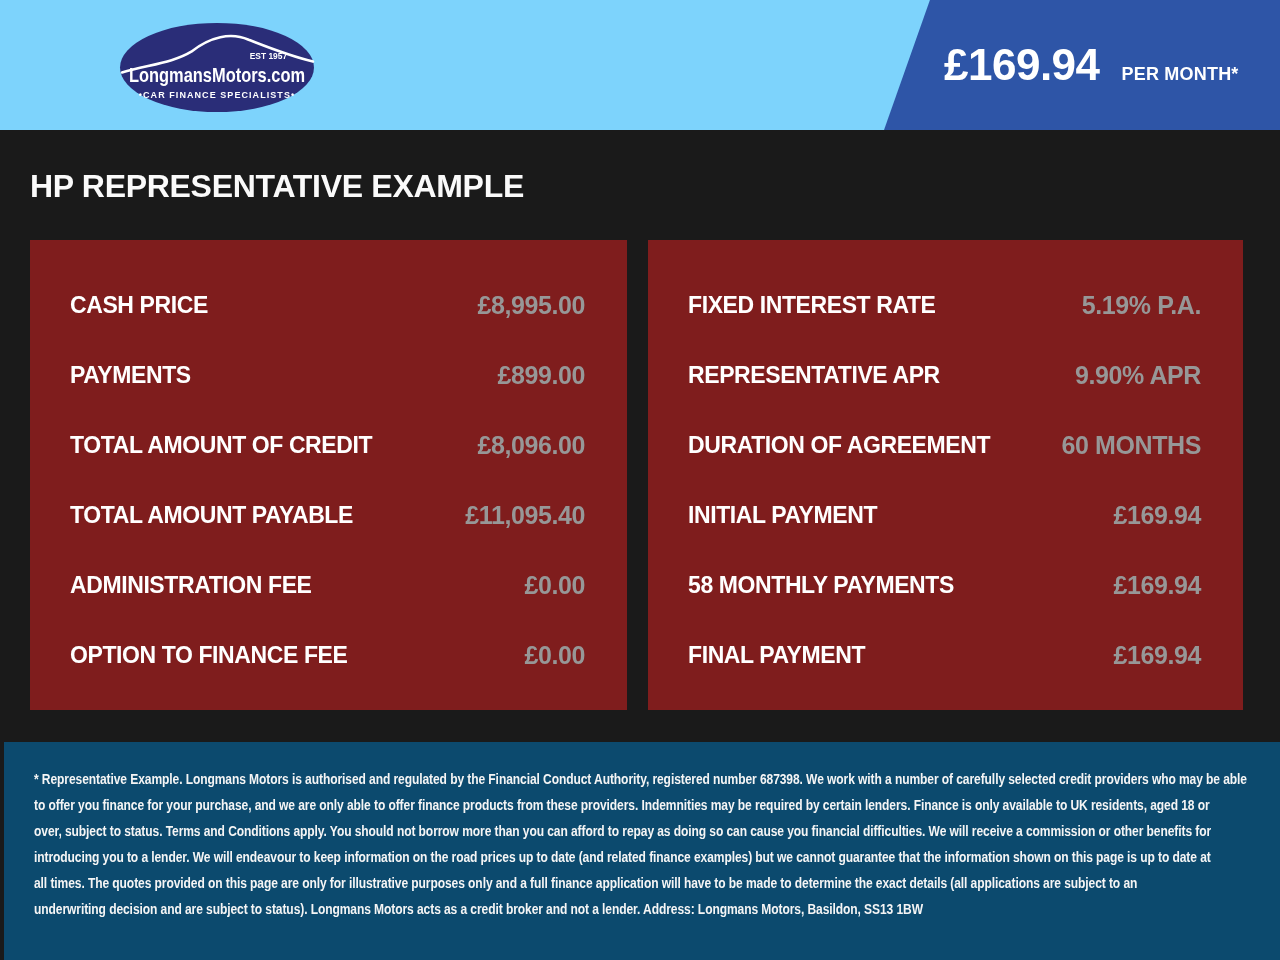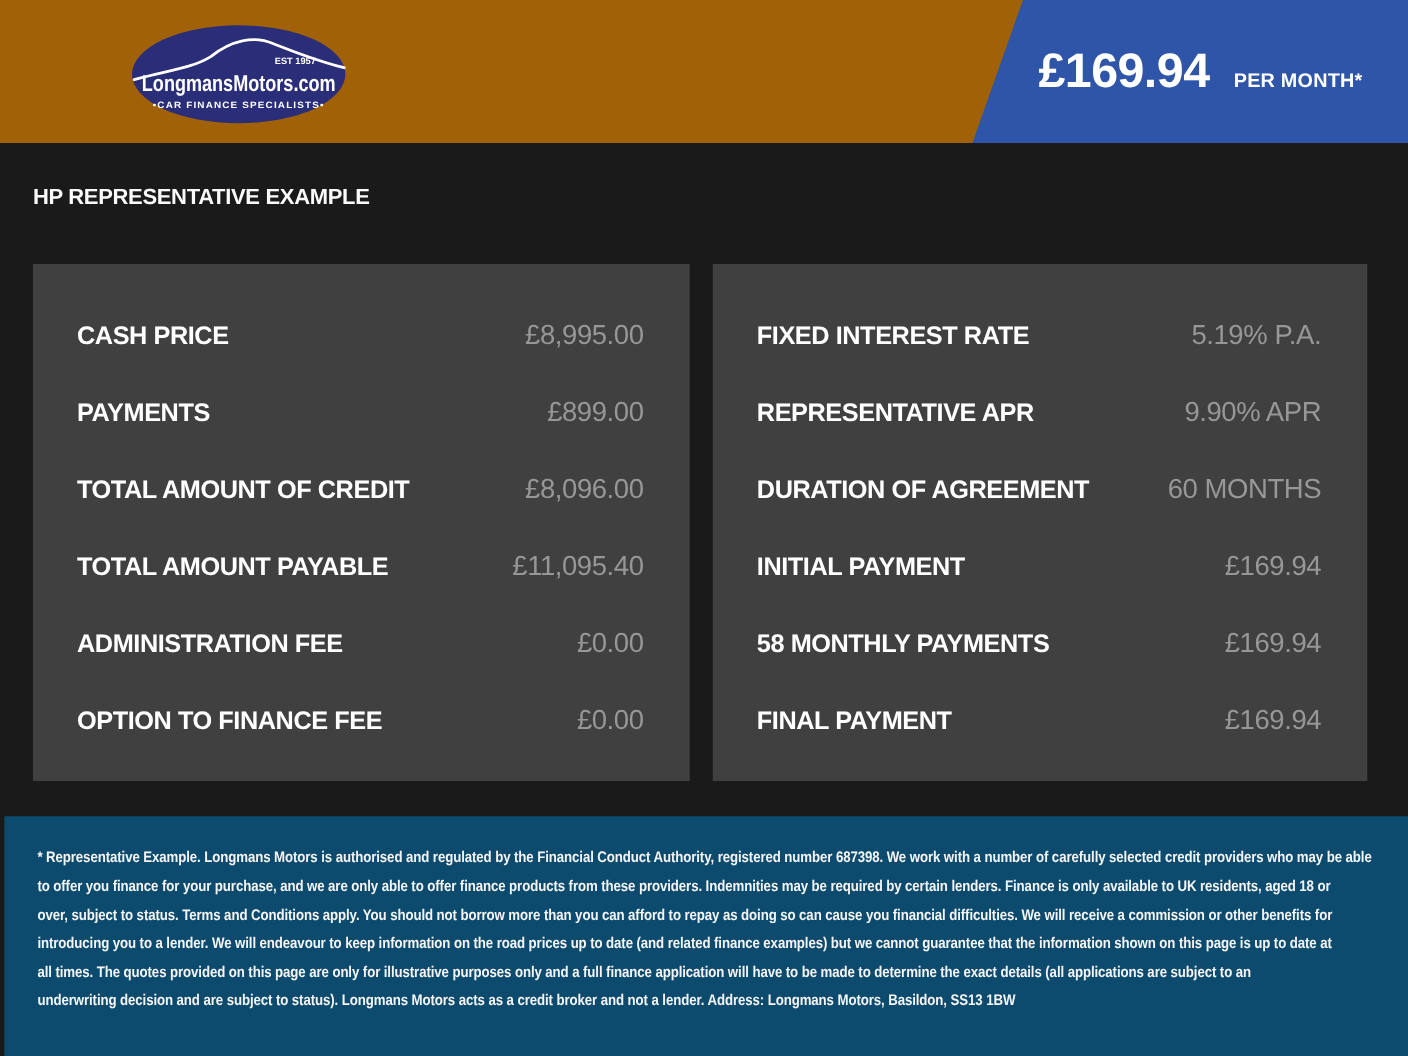--- a/index.html
+++ b/index.html
@@ -1,21 +1,21 @@
 <!DOCTYPE html>
 <html><head>
 <meta charset="utf-8">
 <style>
   * { margin: 0; padding: 0; box-sizing: border-box; }
   html, body { width: 1280px; height: 960px; overflow: hidden; }
   body { font-family: "Liberation Sans", sans-serif; background: #1a1a1a; }
   .page { position: relative; width: 1280px; height: 960px; }
 
   
-  .topbar { position: absolute; top: 0; left: 0; width: 1280px; height: 130px; background: #a16207; }
+  .topbar { position: absolute; top: 0; left: 0; width: 1280px; height: 130px; background: #7dd3fc; }
   .logo-wrap { position: absolute; left: 118px; top: 21px; width: 198px; height: 94px; }
 
   .price-banner {
     position: absolute; top: 0; right: 0; width: 396px; height: 130px;
     background: #2e55a7;
     clip-path: polygon(11.6% 0, 100% 0, 100% 100%, 0 100%);
     display: flex; align-items: baseline; justify-content: flex-start;
     padding-left: 60px;
   }
   .price-banner .amount {
@@ -23,36 +23,36 @@
     line-height: 130px;
   }
   .price-banner .suffix {
     color: #ffffff; font-weight: 700; font-size: 18px; margin-left: 22px; letter-spacing: 0.2px; margin-top: 16px;
   }
 
   
   .main-section { position: absolute; top: 130px; left: 0; width: 1280px; height: 612px; background: #1a1a1a; }
   .page-title {
     position: absolute; left: 30px; top: 168px;
-    color: #fafafa; font-size: 20px; font-weight: 700; letter-spacing: -0.3px;
+    color: #fafafa; font-size: 32px; font-weight: 700; letter-spacing: -0.3px;
   }
 
-  .panel { position: absolute; top: 240px; height: 470px; background: #404040; padding-top: 30px; }
+  .panel { position: absolute; top: 240px; height: 470px; background: #7f1d1d; padding-top: 30px; }
   .panel-left  { left: 30px;  width: 597px; }
   .panel-right { left: 648px; width: 595px; text-align: right; }
 
   .finance-row {
     height: 70px; display: flex; align-items: center; justify-content: space-between;
     padding: 0 42px 0 40px;
   }
   .finance-row .row-label {
     color: #ffffff; font-size: 23px; font-weight: 700; letter-spacing: -0.4px; white-space: nowrap;
   }
   .finance-row .row-value {
-    color: #979797; font-size: 25px; font-weight: 400; letter-spacing: -0.4px; white-space: nowrap;
+    color: #979797; font-size: 25px; font-weight: 700; letter-spacing: -0.4px; white-space: nowrap;
   }
 
   
   .footnote {
     position: absolute; top: 742px; left: 4px; width: 1280px; height: 218px;
     background: #0c4a6e; padding: 24px 30px 0 30px;
   }
   .footer-line {
     color: #f5f5f5; font-size: 14px; font-weight: 700; line-height: 26px;
     white-space: nowrap; transform: scaleX(0.86); transform-origin: 0 50%;

